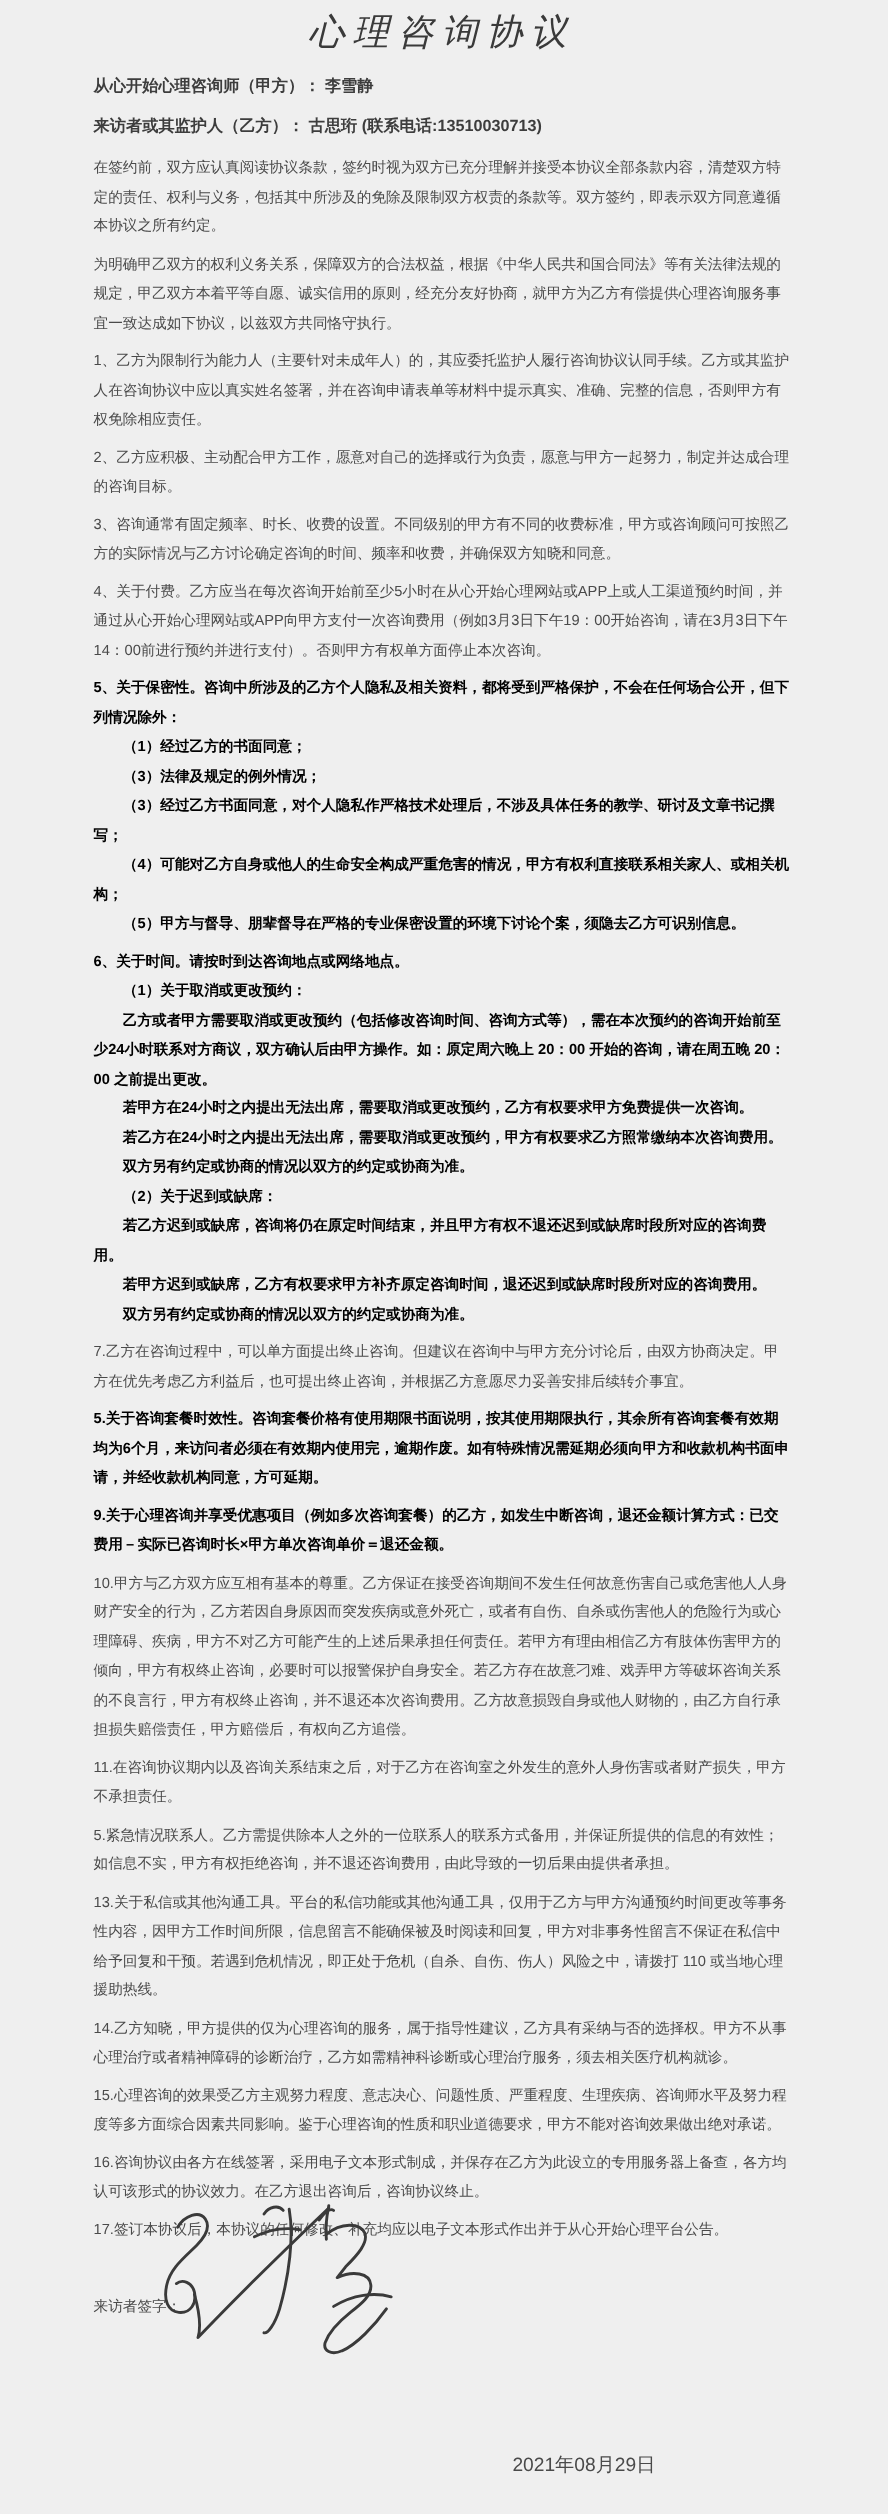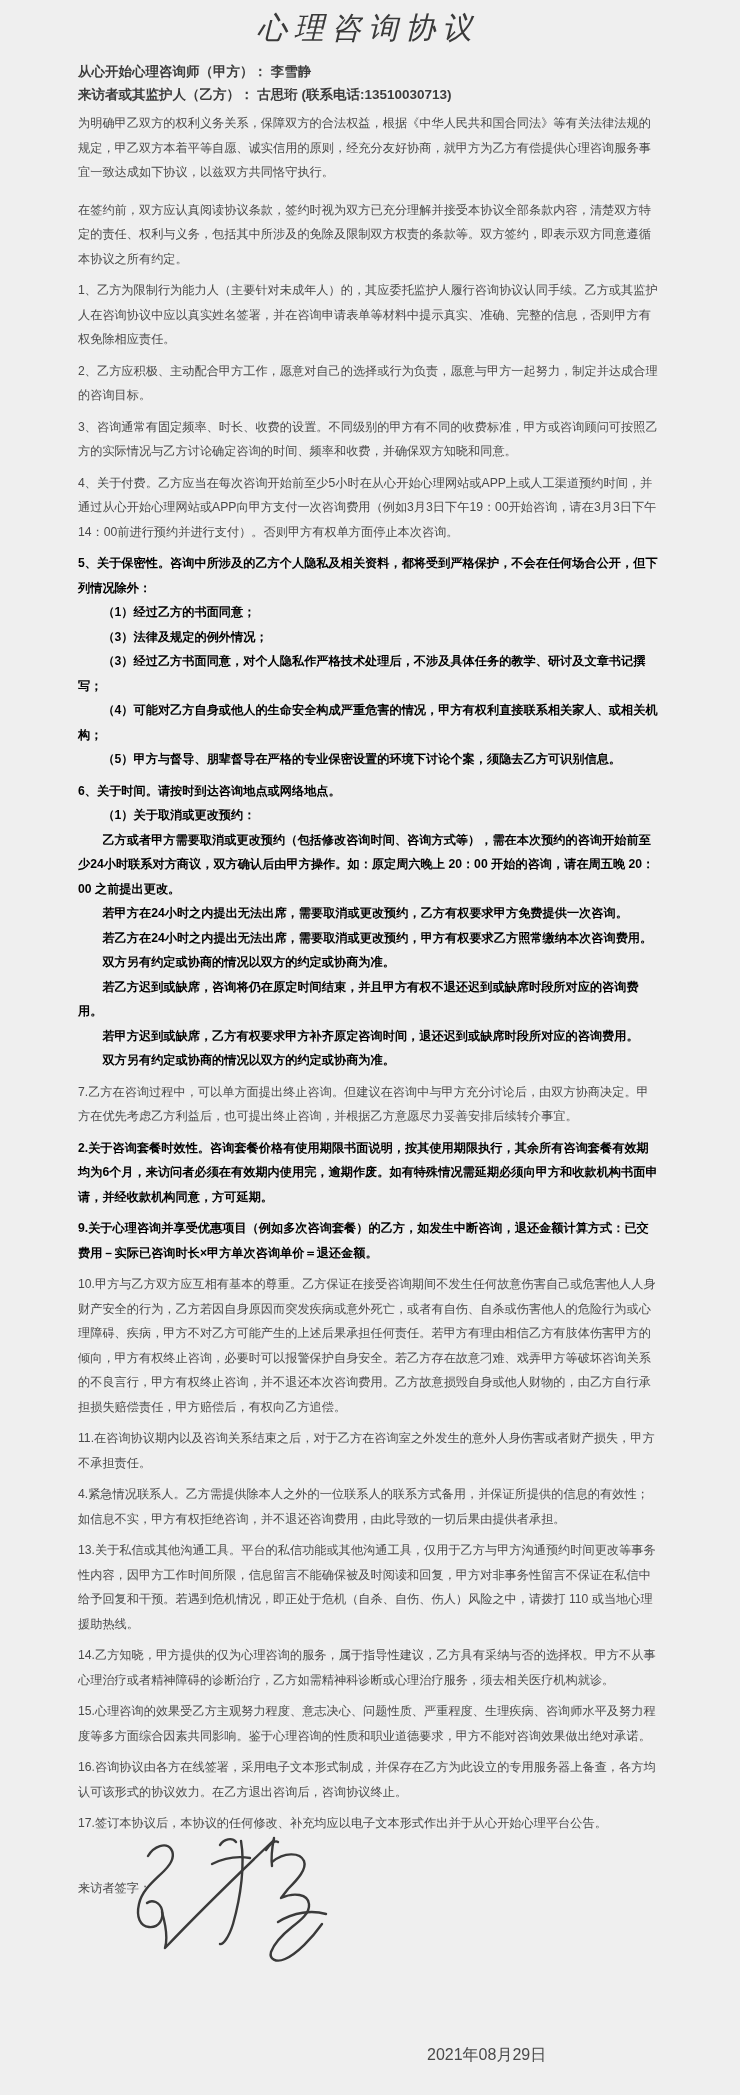--- a/index.html
+++ b/index.html
@@ -25,21 +25,21 @@
     letter-spacing: 7px;
     margin: 8px 0 0 0;
     line-height: 40px;
     font-style: italic;
   }
   .party-line {
     font-weight: 700;
     color: #3d3d3d;
     font-size: 13.5px;
     line-height: 19px;
-    margin-top: 4px;
+    margin-top: 14px;
   }
   .party-line.first { margin-top: 14px; }
   .para { margin: 7px 0 0 0; }
   .para.first { margin-top: 13px; }
   .para.bold { font-weight: 700; color: #000000; }
   .para.ind { text-indent: 2em; margin-top: 0; }
   .sign-label { margin-top: 40px; }
   .signature-wrap {
     position: absolute;
     left: 132px;
@@ -58,47 +58,48 @@
   }
 </style>
 </head>
 <body>
 
 <div class="content">
   <h1 class="doc-title">心理咨询协议</h1>
   <div class="party-line first">从心开始心理咨询师（甲方）： 李雪静</div>
   <div class="party-line">来访者或其监护人（乙方）： 古思珩 (联系电话:13510030713)</div>
   <div id="paragraphs">
+      <div class="para first">在签约前，双方应认真阅读协议条款，签约时视为双方已充分理解并接受本协议全部条款内容，清楚双方特定的责任、权利与义务，包括其中所涉及的免除及限制双方权责的条款等。双方签约，即表示双方同意遵循本协议之所有约定。</div>
       <div class="para">为明确甲乙双方的权利义务关系，保障双方的合法权益，根据《中华人民共和国合同法》等有关法律法规的规定，甲乙双方本着平等自愿、诚实信用的原则，经充分友好协商，就甲方为乙方有偿提供心理咨询服务事宜一致达成如下协议，以兹双方共同恪守执行。</div>
-      <div class="para first">在签约前，双方应认真阅读协议条款，签约时视为双方已充分理解并接受本协议全部条款内容，清楚双方特定的责任、权利与义务，包括其中所涉及的免除及限制双方权责的条款等。双方签约，即表示双方同意遵循本协议之所有约定。</div>
       <div class="para">1、乙方为限制行为能力人（主要针对未成年人）的，其应委托监护人履行咨询协议认同手续。乙方或其监护人在咨询协议中应以真实姓名签署，并在咨询申请表单等材料中提示真实、准确、完整的信息，否则甲方有权免除相应责任。</div>
       <div class="para">2、乙方应积极、主动配合甲方工作，愿意对自己的选择或行为负责，愿意与甲方一起努力，制定并达成合理的咨询目标。</div>
       <div class="para">3、咨询通常有固定频率、时长、收费的设置。不同级别的甲方有不同的收费标准，甲方或咨询顾问可按照乙方的实际情况与乙方讨论确定咨询的时间、频率和收费，并确保双方知晓和同意。</div>
       <div class="para">4、关于付费。乙方应当在每次咨询开始前至少5小时在从心开始心理网站或APP上或人工渠道预约时间，并通过从心开始心理网站或APP向甲方支付一次咨询费用（例如3月3日下午19：00开始咨询，请在3月3日下午14：00前进行预约并进行支付）。否则甲方有权单方面停止本次咨询。</div>
       <div class="para bold">5、关于保密性。咨询中所涉及的乙方个人隐私及相关资料，都将受到严格保护，不会在任何场合公开，但下列情况除外：</div>
       <div class="para bold ind">（1）经过乙方的书面同意；</div>
       <div class="para bold ind">（3）法律及规定的例外情况；</div>
       <div class="para bold ind">（3）经过乙方书面同意，对个人隐私作严格技术处理后，不涉及具体任务的教学、研讨及文章书记撰写；</div>
       <div class="para bold ind">（4）可能对乙方自身或他人的生命安全构成严重危害的情况，甲方有权利直接联系相关家人、或相关机构；</div>
       <div class="para bold ind">（5）甲方与督导、朋辈督导在严格的专业保密设置的环境下讨论个案，须隐去乙方可识别信息。</div>
       <div class="para bold">6、关于时间。请按时到达咨询地点或网络地点。</div>
       <div class="para bold ind">（1）关于取消或更改预约：</div>
       <div class="para bold ind">乙方或者甲方需要取消或更改预约（包括修改咨询时间、咨询方式等），需在本次预约的咨询开始前至少24小时联系对方商议，双方确认后由甲方操作。如：原定周六晚上 20：00 开始的咨询，请在周五晚 20：00 之前提出更改。</div>
       <div class="para bold ind">若甲方在24小时之内提出无法出席，需要取消或更改预约，乙方有权要求甲方免费提供一次咨询。</div>
       <div class="para bold ind">若乙方在24小时之内提出无法出席，需要取消或更改预约，甲方有权要求乙方照常缴纳本次咨询费用。</div>
       <div class="para bold ind">双方另有约定或协商的情况以双方的约定或协商为准。</div>
+      <div class="para bold ind">（2）关于迟到或缺席：</div>
       <div class="para bold ind">若乙方迟到或缺席，咨询将仍在原定时间结束，并且甲方有权不退还迟到或缺席时段所对应的咨询费用。</div>
       <div class="para bold ind">若甲方迟到或缺席，乙方有权要求甲方补齐原定咨询时间，退还迟到或缺席时段所对应的咨询费用。</div>
       <div class="para bold ind">双方另有约定或协商的情况以双方的约定或协商为准。</div>
       <div class="para">7.乙方在咨询过程中，可以单方面提出终止咨询。但建议在咨询中与甲方充分讨论后，由双方协商决定。甲方在优先考虑乙方利益后，也可提出终止咨询，并根据乙方意愿尽力妥善安排后续转介事宜。</div>
-      <div class="para bold">2.关于咨询套餐时效性。咨询套餐价格有使用期限书面说明，按其使用期限执行，其余所有咨询套餐有效期均为6个月，来访问者必须在有效期内使用完，逾期作废。如有特殊情况需延期必须向甲方和收款机构书面申请，并经收款机构同意，方可延期。</div>
+      <div class="para bold">5.关于咨询套餐时效性。咨询套餐价格有使用期限书面说明，按其使用期限执行，其余所有咨询套餐有效期均为6个月，来访问者必须在有效期内使用完，逾期作废。如有特殊情况需延期必须向甲方和收款机构书面申请，并经收款机构同意，方可延期。</div>
       <div class="para bold">9.关于心理咨询并享受优惠项目（例如多次咨询套餐）的乙方，如发生中断咨询，退还金额计算方式：已交费用－实际已咨询时长×甲方单次咨询单价＝退还金额。</div>
       <div class="para">10.甲方与乙方双方应互相有基本的尊重。乙方保证在接受咨询期间不发生任何故意伤害自己或危害他人人身财产安全的行为，乙方若因自身原因而突发疾病或意外死亡，或者有自伤、自杀或伤害他人的危险行为或心理障碍、疾病，甲方不对乙方可能产生的上述后果承担任何责任。若甲方有理由相信乙方有肢体伤害甲方的倾向，甲方有权终止咨询，必要时可以报警保护自身安全。若乙方存在故意刁难、戏弄甲方等破坏咨询关系的不良言行，甲方有权终止咨询，并不退还本次咨询费用。乙方故意损毁自身或他人财物的，由乙方自行承担损失赔偿责任，甲方赔偿后，有权向乙方追偿。</div>
       <div class="para">11.在咨询协议期内以及咨询关系结束之后，对于乙方在咨询室之外发生的意外人身伤害或者财产损失，甲方不承担责任。</div>
-      <div class="para">4.紧急情况联系人。乙方需提供除本人之外的一位联系人的联系方式备用，并保证所提供的信息的有效性；如信息不实，甲方有权拒绝咨询，并不退还咨询费用，由此导致的一切后果由提供者承担。</div>
+      <div class="para">5.紧急情况联系人。乙方需提供除本人之外的一位联系人的联系方式备用，并保证所提供的信息的有效性；如信息不实，甲方有权拒绝咨询，并不退还咨询费用，由此导致的一切后果由提供者承担。</div>
       <div class="para">13.关于私信或其他沟通工具。平台的私信功能或其他沟通工具，仅用于乙方与甲方沟通预约时间更改等事务性内容，因甲方工作时间所限，信息留言不能确保被及时阅读和回复，甲方对非事务性留言不保证在私信中给予回复和干预。若遇到危机情况，即正处于危机（自杀、自伤、伤人）风险之中，请拨打 110 或当地心理援助热线。</div>
       <div class="para">14.乙方知晓，甲方提供的仅为心理咨询的服务，属于指导性建议，乙方具有采纳与否的选择权。甲方不从事心理治疗或者精神障碍的诊断治疗，乙方如需精神科诊断或心理治疗服务，须去相关医疗机构就诊。</div>
       <div class="para">15.心理咨询的效果受乙方主观努力程度、意志决心、问题性质、严重程度、生理疾病、咨询师水平及努力程度等多方面综合因素共同影响。鉴于心理咨询的性质和职业道德要求，甲方不能对咨询效果做出绝对承诺。</div>
       <div class="para">16.咨询协议由各方在线签署，采用电子文本形式制成，并保存在乙方为此设立的专用服务器上备查，各方均认可该形式的协议效力。在乙方退出咨询后，咨询协议终止。</div>
       <div class="para">17.签订本协议后，本协议的任何修改、补充均应以电子文本形式作出并于从心开始心理平台公告。</div>
     </div>
   <div class="para sign-label">来访者签字：</div>
 </div>
 
 <div class="signature-wrap">

